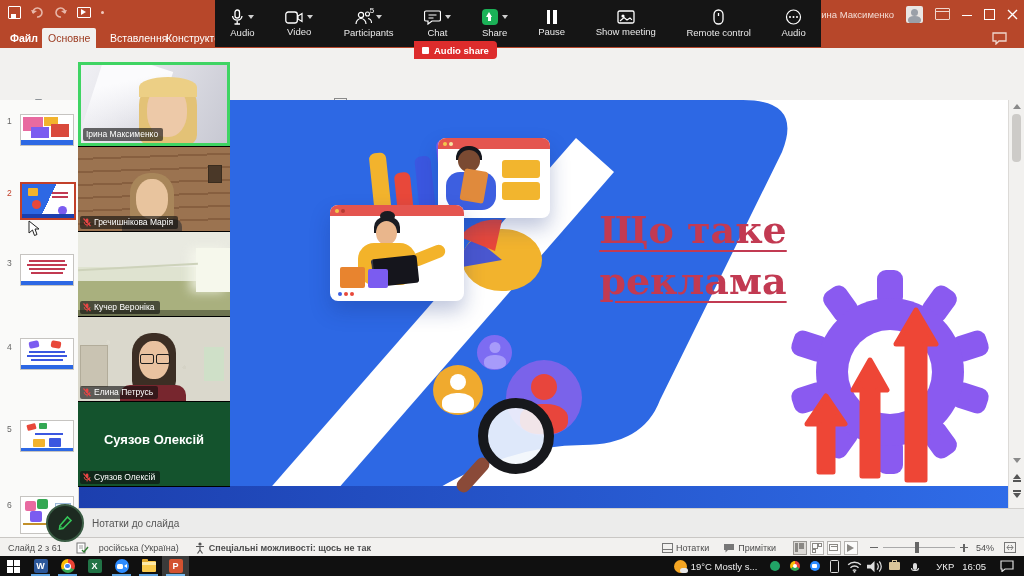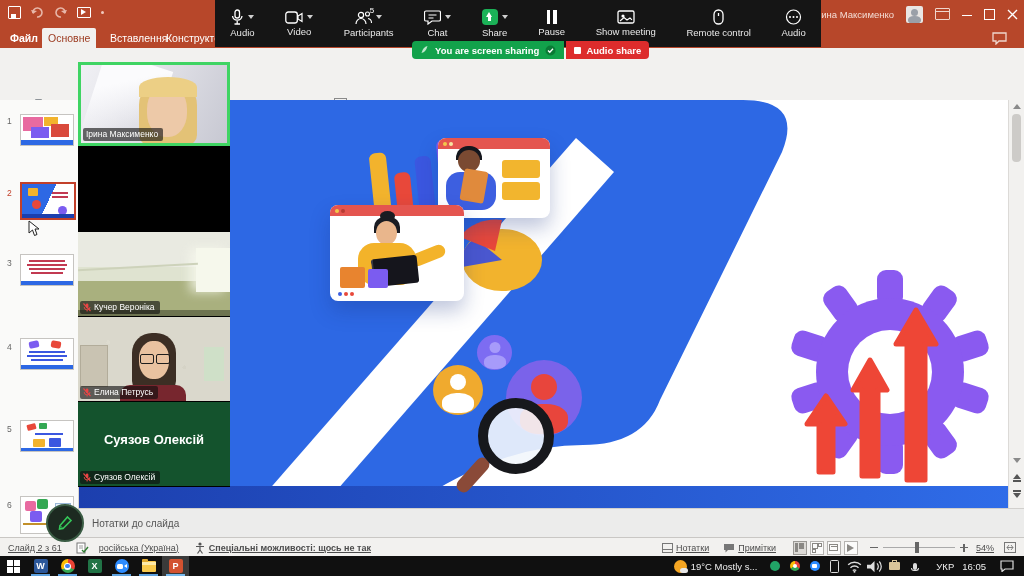--- a/index.html
+++ b/index.html
@@ -42,21 +42,21 @@
   .zitem{flex:1 1 auto;display:flex;flex-direction:column;align-items:center;justify-content:center;gap:2px;color:#e8e8e8;font-size:9.5px;cursor:default;position:relative;padding:0 4px;white-space:nowrap;}
   .zbadge{position:absolute;top:3px;font-size:8px;color:#fff;}
   #sharebanner{left:412px;top:41px;height:18px;display:flex;z-index:41;}
   #videostrip{left:78px;top:62px;width:152px;height:425px;background:#000;z-index:30;}
   .vtile{position:absolute;left:0;width:152px;height:84px;overflow:hidden;background:#111;}
   .vname{position:absolute;left:2px;bottom:2px;background:rgba(15,15,15,.62);color:#fff;font-size:8.5px;
     padding:1px 5px 2px 3px;border-radius:2px;display:flex;align-items:center;gap:3px;max-width:140px;white-space:nowrap;}
   .head,.hair,.body,.sc{position:absolute;}
   
   #notesbar{left:78px;top:508px;width:946px;height:29px;background:#ececeb;border-top:1px solid #d2d0cd;color:#555;font-size:10px;line-height:29px;padding-left:14px;box-sizing:border-box;}
-  #statusbar{left:0;top:537px;width:1024px;height:19px;background:#f2f1ef;border-top:1px solid #c9c7c4;color:#4c4c4c;font-size:9px;display:flex;align-items:center;text-decoration:underline;}
+  #statusbar{left:0;top:537px;width:1024px;height:19px;background:#f2f1ef;border-top:1px solid #c9c7c4;color:#4c4c4c;font-size:9px;display:flex;align-items:center;}
   #taskbar{left:0;top:556px;width:1024px;height:20px;background:#101010;display:flex;align-items:center;z-index:50;color:#eee;}
   .tapp{width:27px;height:20px;display:flex;align-items:center;justify-content:center;position:relative;}
   .tapp .ul{position:absolute;bottom:0;left:4px;right:4px;height:2px;background:#5ea2e0;}
   .appsq{width:14px;height:14px;border-radius:2px;display:flex;align-items:center;justify-content:center;color:#fff;font-size:9px;font-weight:700;}
   .trayico{display:flex;align-items:center;justify-content:center;width:15px;height:15px;}
   .vbtn{width:12px;height:12px;border:1px solid #b5b3b0;background:#fbfbfa;margin-left:3px;}
 </style>
 </head>
 <body>
 
@@ -401,20 +401,24 @@
     <div class="avatar" style="left:428px;top:260px;width:76px;height:76px;background:#7a63ea;">
       <div class="avh" style="top:14px;width:26px;height:26px;background:#e8453c;"></div>
       <div class="avb" style="top:44px;width:48px;height:30px;background:#e8453c;"></div>
     </div>
 
     <div class="ab" style="left:386px;top:296px;width:90px;height:100px;">
       <div class="ab" style="left:2px;top:58px;width:14px;height:42px;background:#8a4a38;border-radius:7px;transform:rotate(42deg);"></div>
       <div class="ab" style="left:14px;top:2px;width:56px;height:56px;border:10px solid #17181c;border-radius:50%;background:rgba(242,246,252,.9);box-sizing:content-box;"></div>
     </div>
 
+    <div id="slide-title">
+      <div><span>Що таке</span></div>
+      <div><span>реклама</span></div>
+    </div>
   </div>
 
   <div class="ab" style="left:1008px;top:100px;width:16px;height:408px;background:#f2f1ef;border-left:1px solid #dcdad7;">
     <div class="ab" style="left:4px;top:4px;width:0;height:0;border-left:4px solid transparent;border-right:4px solid transparent;border-bottom:5px solid #8a8a8a;"></div>
     <div class="ab" style="left:3px;top:14px;width:9px;height:48px;background:#cdcbc8;border-radius:4px;"></div>
     <div class="ab" style="left:4px;top:358px;width:0;height:0;border-left:4px solid transparent;border-right:4px solid transparent;border-top:5px solid #8a8a8a;"></div>
     <div class="ab" style="left:4px;top:374px;">
         <div style="width:0;height:0;border-left:4px solid transparent;border-right:4px solid transparent;border-bottom:5px solid #555;"></div>
         <div style="width:8px;height:1.5px;background:#555;margin-top:1px;"></div>
       </div>
@@ -723,48 +727,52 @@
           <circle cx="8.5" cy="8" r="7" fill="none" stroke="#fff" stroke-width="1.2"></circle>
           <circle cx="5" cy="8" r="1" fill="#fff"></circle>
           <circle cx="8.5" cy="8" r="1" fill="#fff"></circle>
           <circle cx="12" cy="8" r="1" fill="#fff"></circle>
         </svg>
       <span>Audio</span>
     </div>
   </div>
 
   <div id="sharebanner" class="ab">
-    <div class="f" style="background:#12a24b;border-radius:4px 0 0 4px;padding:0 8px;gap:6px;color:#fff;font-size:9.5px;font-weight:700;">
-      <svg width="9" height="10" viewBox="0 0 9 10">
-          <path d="M7.5,1 Q3,2 1.5,8 Q6,7 7.5,1 Z" fill="#bfe8cd"></path>
-        </svg>
-      <span>You are screen sharing</span>
-      <svg width="11" height="11" viewBox="0 0 11 11">
-          <circle cx="5.5" cy="5.5" r="5" fill="#0b7a36"></circle>
-          <path d="M3,5.5 l1.8,1.8 l3.2,-3.6" stroke="#fff" fill="none" stroke-width="1.3"></path>
-        </svg>
-    </div>
     <div class="f" style="background:#dd2c2c;border-radius:0 4px 4px 0;padding:0 8px;gap:5px;color:#fff;font-size:9.5px;font-weight:700;margin-left:2px;">
       <div style="width:7px;height:7px;background:#fff;border-radius:1px;"></div>
       <span>Audio share</span>
     </div>
   </div>
 
   <div id="videostrip" class="ab">
 
     <div class="vtile" style="top:0;height:84px;background:linear-gradient(115deg,#f0f0f4 0%,#dddde4 55%,#c7c8d2 100%);box-sizing:border-box;border:3px solid #3fd463;">
       <div class="sc" style="left:10px;top:-6px;width:70px;height:90px;background:linear-gradient(150deg,#fbfbfd 30%,rgba(250,250,252,0) 70%);transform:rotate(18deg);"></div>
       <div class="hair" style="left:58px;top:14px;width:58px;height:66px;background:#e3c276;border-radius:26px 26px 10px 10px;"></div>
       <div class="head" style="left:66px;top:20px;width:40px;height:52px;background:#edc9a8;border-radius:46%;"></div>
       <div class="hair" style="left:58px;top:12px;width:58px;height:20px;background:#eccf85;border-radius:50% 50% 0 0;"></div>
       <div class="vname">
           <span>Ірина Максименко</span>
         </div>
     </div>
 
+    <div class="vtile" style="top:85px;height:84px;background:repeating-linear-gradient(178deg,#9b7350 0 11px,#875f3f 11px 13px);">
+      <div class="sc" style="right:8px;top:18px;width:12px;height:16px;background:#4a3828;border:1px solid #3a2c1e;"></div>
+      <div class="hair" style="left:52px;top:26px;width:44px;height:50px;background:#a8865a;border-radius:20px 20px 8px 8px;"></div>
+      <div class="head" style="left:58px;top:32px;width:32px;height:40px;background:#e8c49e;border-radius:46%;"></div>
+      <div class="body" style="left:44px;top:72px;width:60px;height:14px;background:#5a4a3e;border-radius:8px 8px 0 0;"></div>
+      <div class="vname">
+        <svg width="8" height="9" viewBox="0 0 8 9">
+            <rect x="2.8" y="0.5" width="2.6" height="4.5" rx="1.3" fill="#e94545"></rect>
+            <path d="M1.2,4 a2.9,2.9 0 0 0 5.8,0 M4.1,7 L4.1,8.5" stroke="#e94545" fill="none" stroke-width="0.9"></path>
+            <path d="M0.5,0.5 L7.5,8" stroke="#e94545" stroke-width="1.1"></path>
+          </svg>
+        <span>Гречишнікова Марія</span>
+      </div>
+    </div>
 
     <div class="vtile" style="top:170px;height:84px;background:linear-gradient(180deg,#e9eae1 0 42%,#dfe3d0 42% 58%,#a9b07e 58% 100%);">
       <div class="sc" style="right:0;top:16px;width:34px;height:44px;background:#f6f8ec;box-shadow:-6px 0 10px rgba(246,248,236,.8);"></div>
       <div class="sc" style="left:0;top:34px;width:120px;height:2px;background:#cdd2ba;transform:rotate(-3deg);"></div>
       <div class="sc" style="left:0;bottom:0;width:152px;height:6px;background:#6e7450;"></div>
       <div class="vname">
         <svg width="8" height="9" viewBox="0 0 8 9">
             <rect x="2.8" y="0.5" width="2.6" height="4.5" rx="1.3" fill="#e94545"></rect>
             <path d="M1.2,4 a2.9,2.9 0 0 0 5.8,0 M4.1,7 L4.1,8.5" stroke="#e94545" fill="none" stroke-width="0.9"></path>
             <path d="M0.5,0.5 L7.5,8" stroke="#e94545" stroke-width="1.1"></path>

